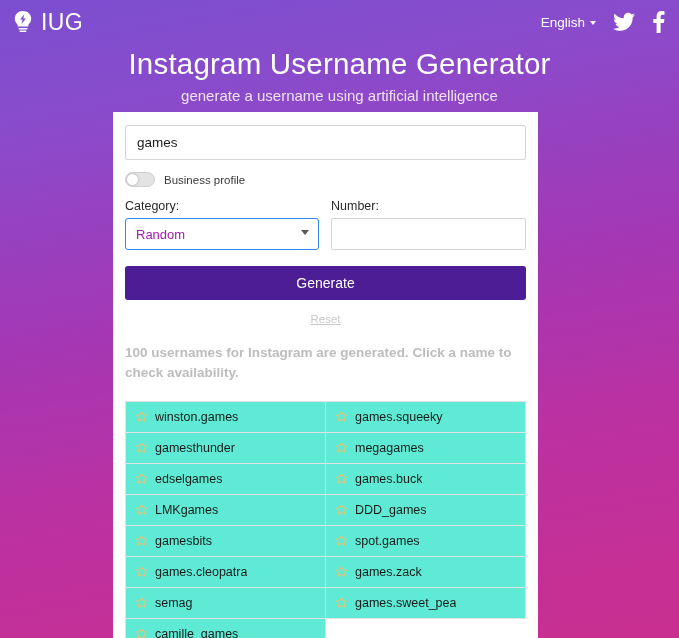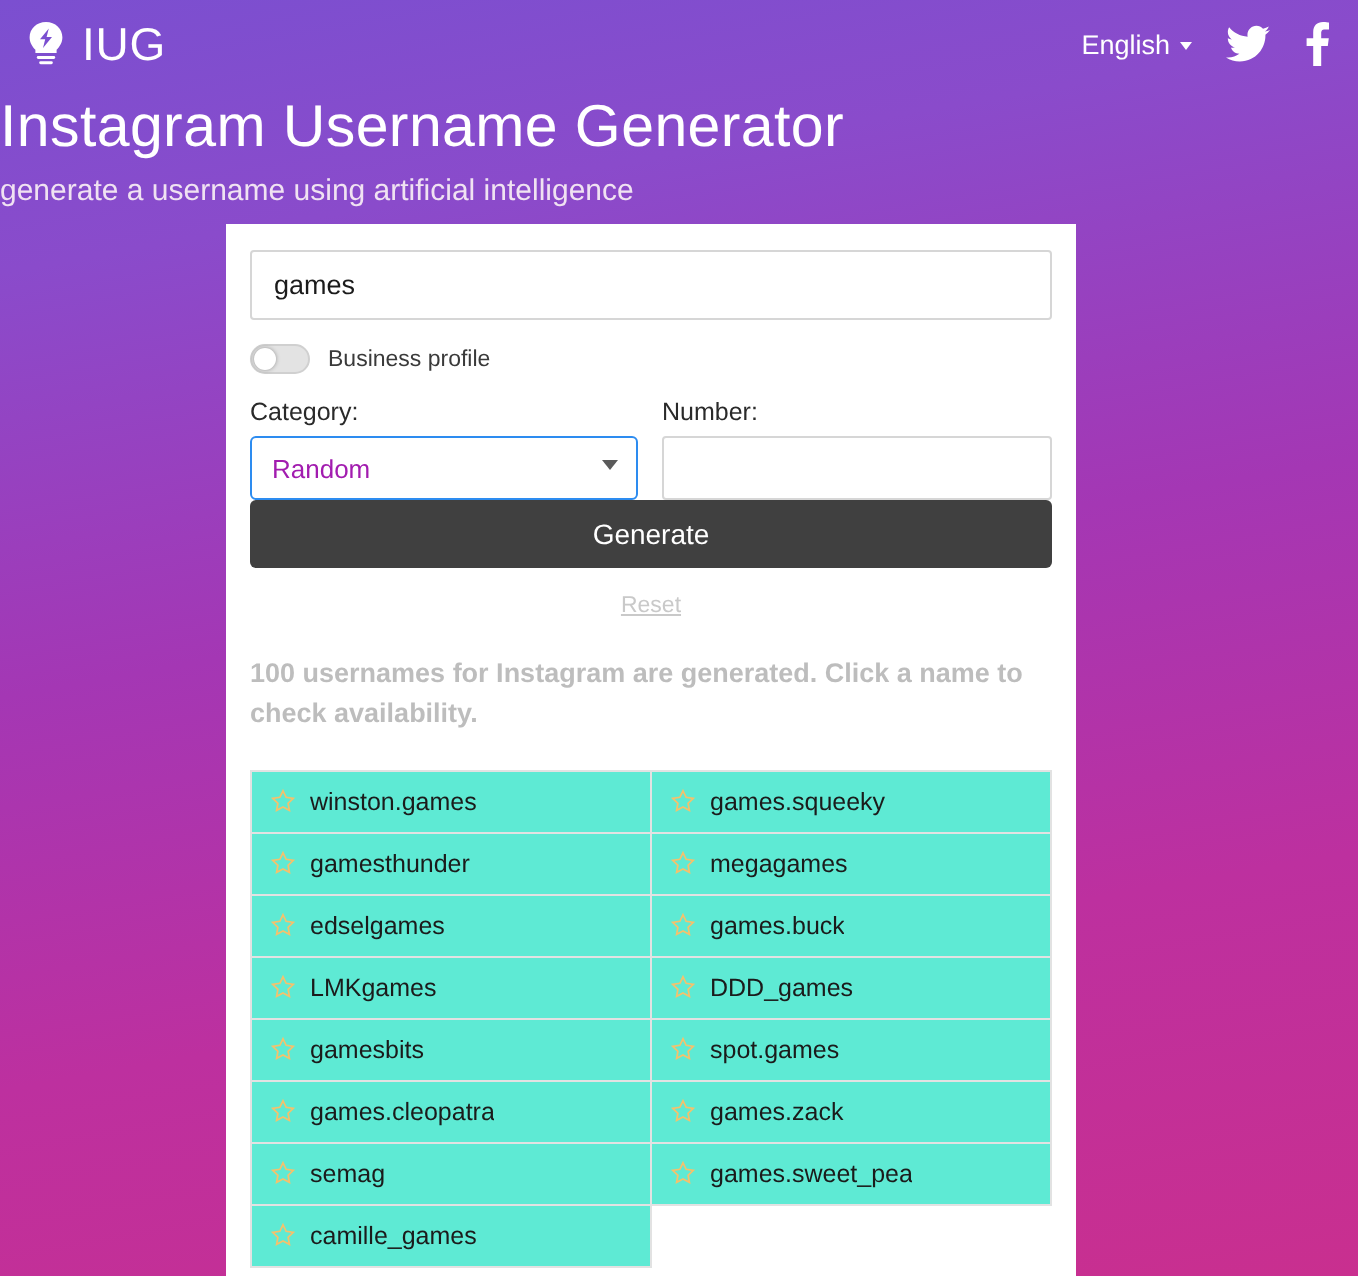--- a/index.html
+++ b/index.html
@@ -63,21 +63,21 @@
     border-left: 3.5px solid transparent;
     border-right: 3.5px solid transparent;
     border-top: 4.5px solid #ffffff;
     display: inline-block;
     margin-top: 2px;
   }
   .social-icon { display: block; cursor: pointer; }
 
   
   .hero {
-    text-align: left;
+    text-align: center;
     padding-top: 2px;
   }
   .hero h1 {
     margin: 0;
     color: #ffffff;
     font-size: 29.5px;
     font-weight: normal;
     letter-spacing: .2px;
     line-height: 1.2;
   }
@@ -188,23 +188,23 @@
     border-radius: 2px;
     padding: 0 10px;
     font-family: "Liberation Sans", sans-serif;
     font-size: 13px;
     outline: none;
   }
 
   .generate-btn {
     display: block;
     width: 100%;
-    margin-top: 0;
+    margin-top: 16px;
     height: 34px;
-    background: #404040;
+    background: #4c1d95;
     border: none;
     border-radius: 3px;
     color: #ffffff;
     font-size: 14px;
     font-family: "Liberation Sans", sans-serif;
     cursor: pointer;
   }
 
   .reset-wrap {
     text-align: center;

